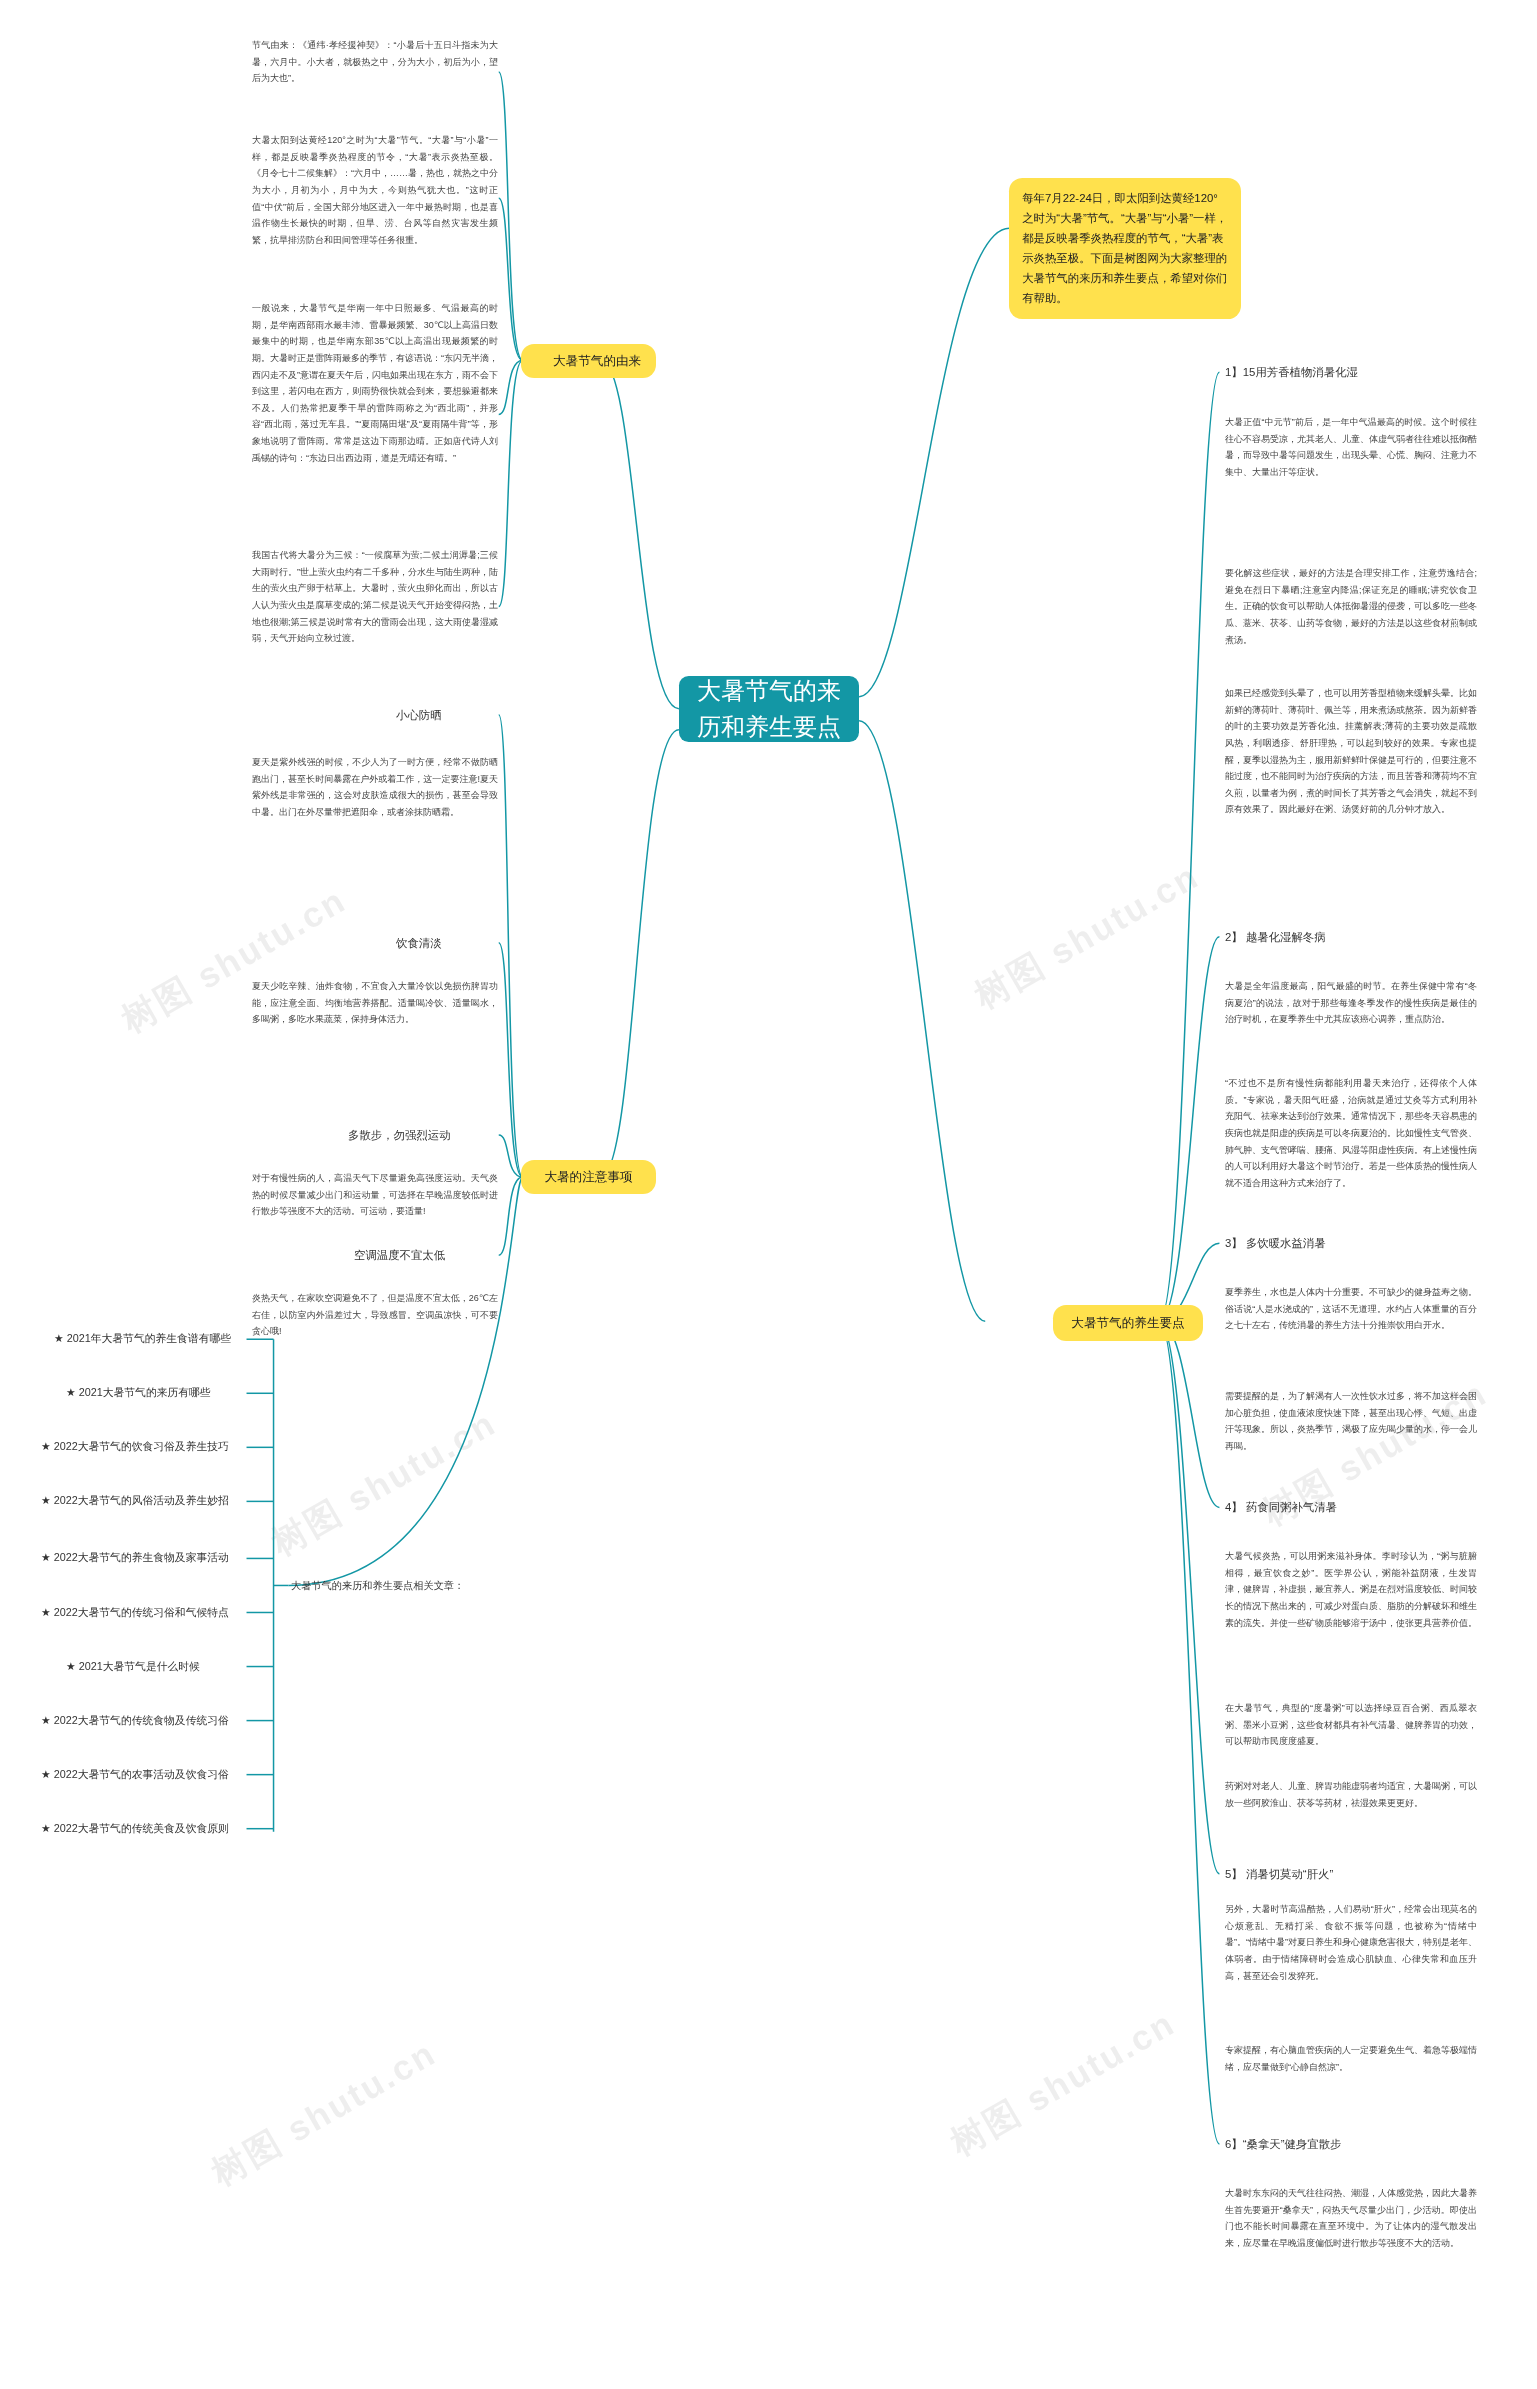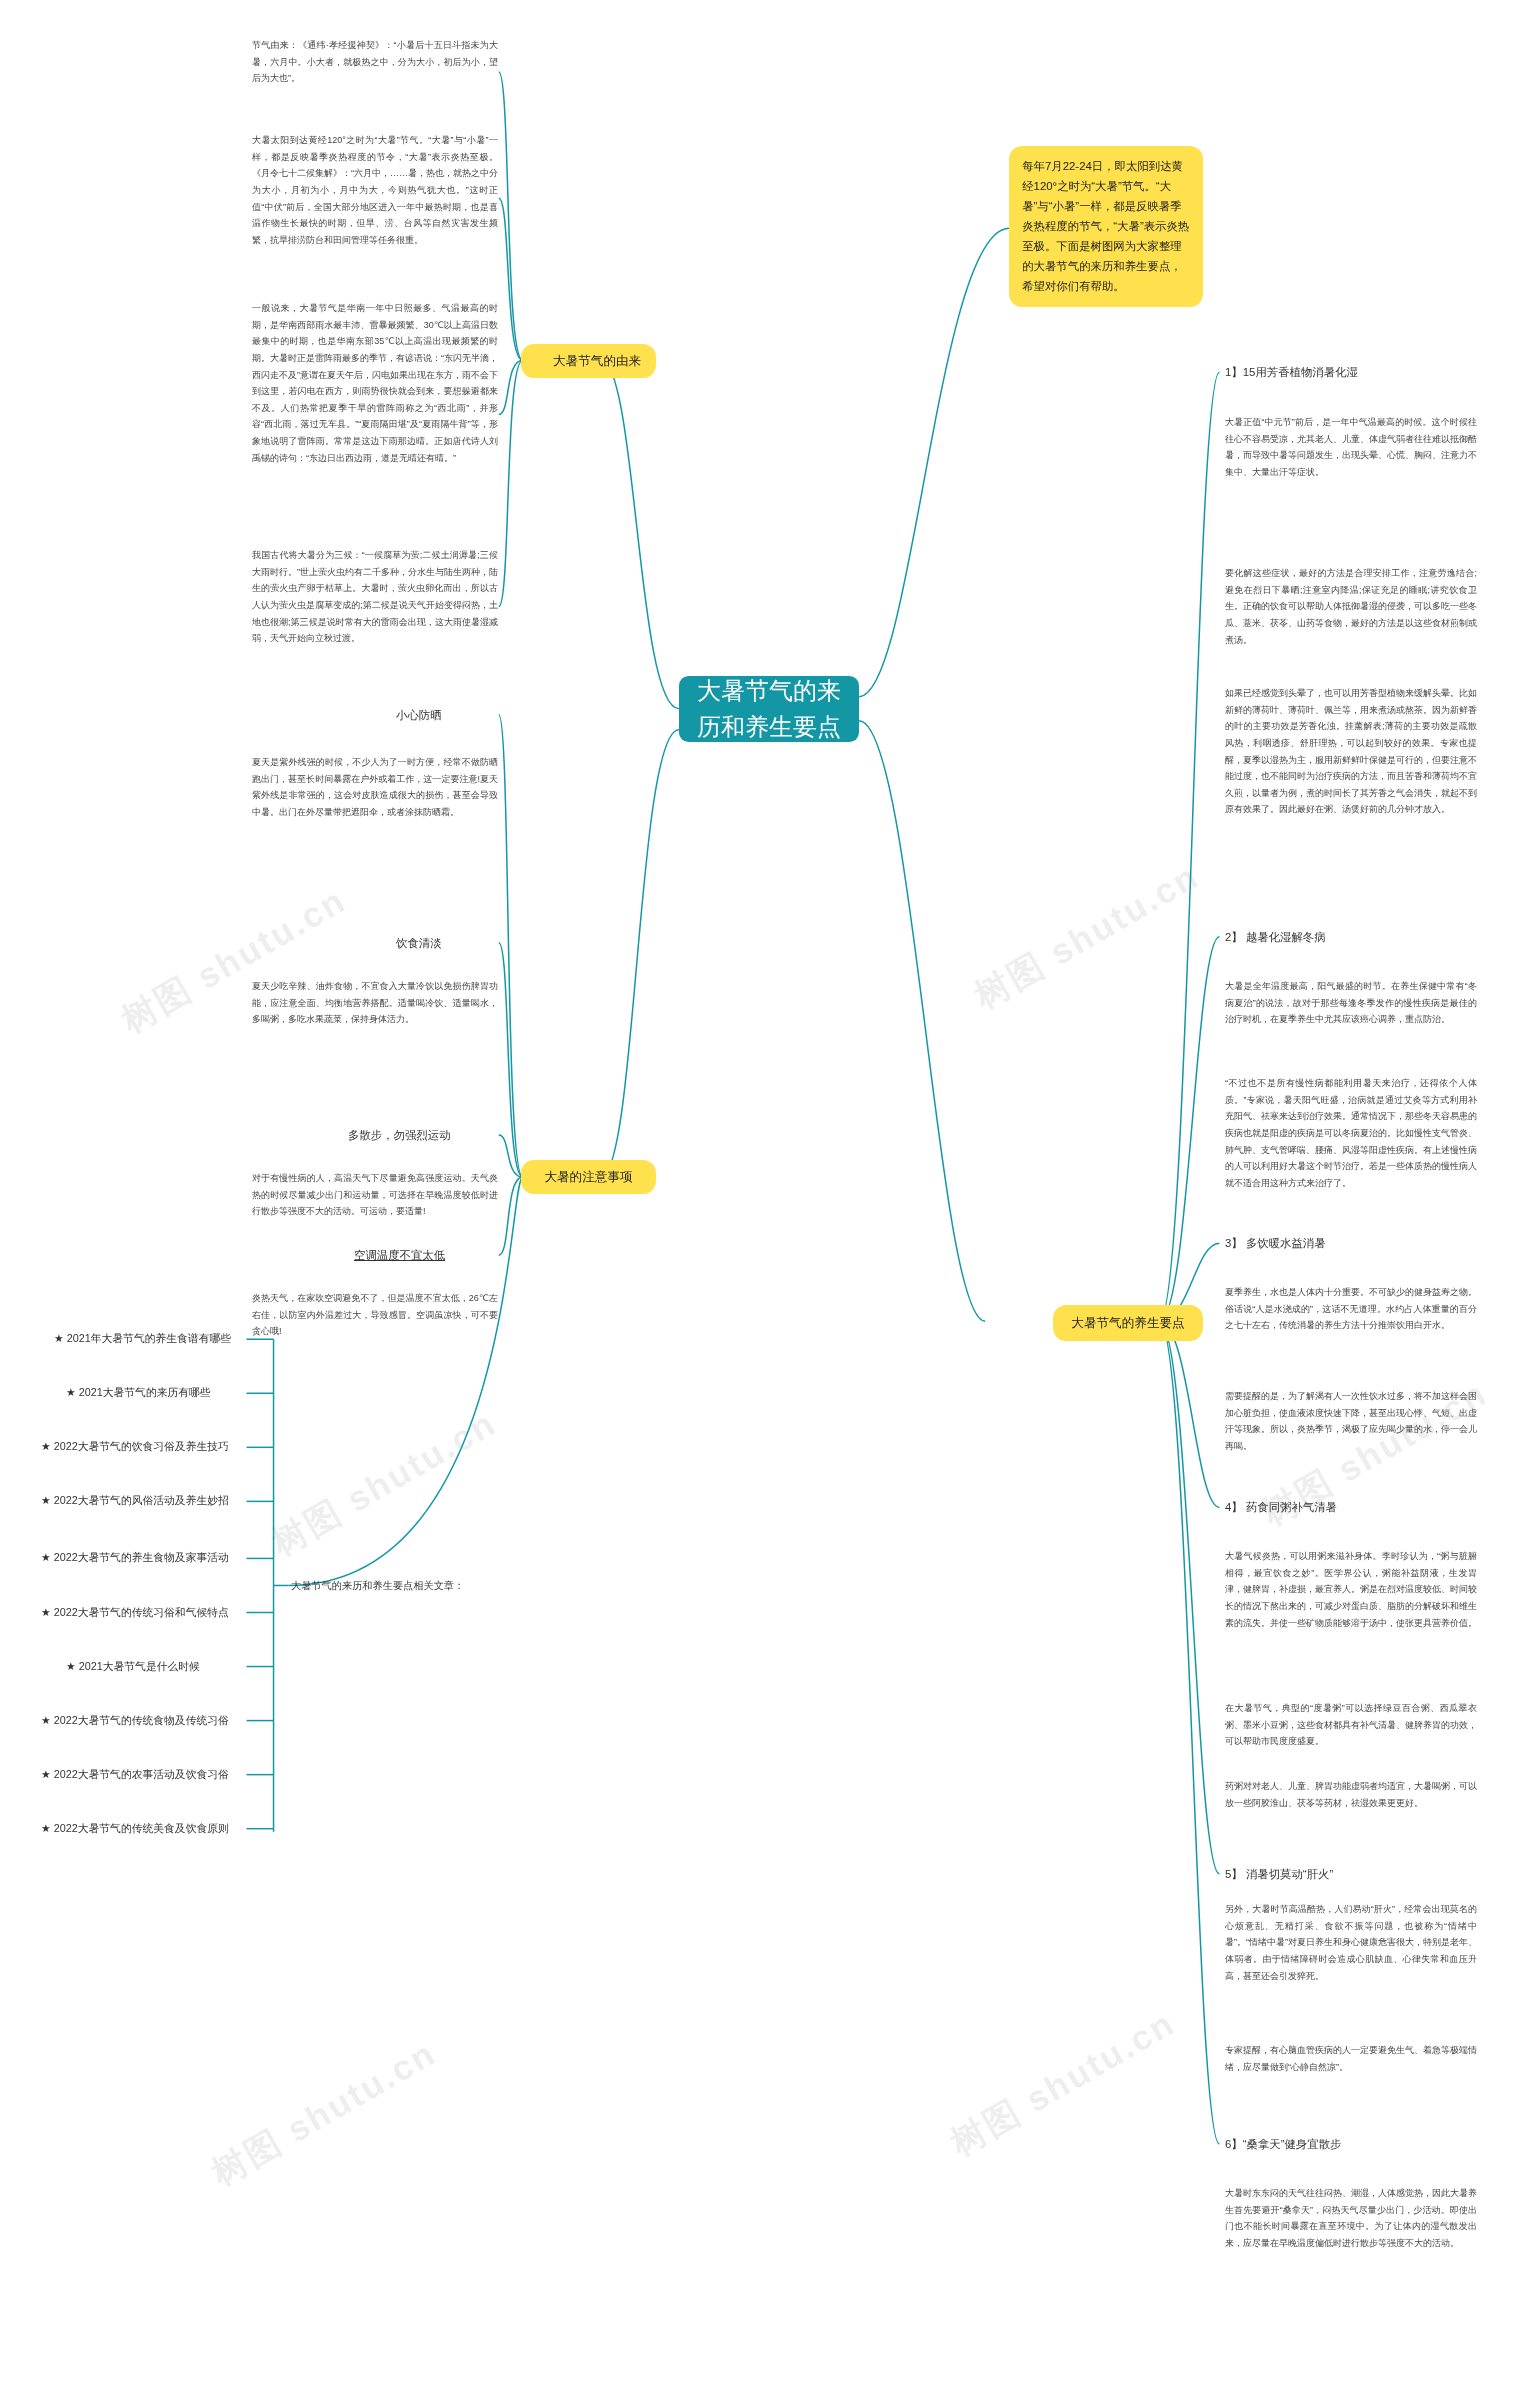--- a/index.html
+++ b/index.html
@@ -86,21 +86,21 @@
       <path d="M455 2865 L 410 2865"></path>
       <path d="M455 2955 L 410 2955"></path>
       <path d="M455 3045 L 410 3045"></path>
     </g>
   </svg>
 
   <div class="center-node" style="left:679px;top:676px;width:180px;height:66px;">
     <span>大暑节气的来历和养生要点</span>
   </div>
 
-  <div class="note-bubble" style="left:1009px;top:146px;width:194px;">
+  <div class="note-bubble" style="left:1009px;top:178px;width:232px;">
     <span>每年7月22-24日，即太阳到达黄经120°之时为“大暑”节气。“大暑”与“小暑”一样，都是反映暑季炎热程度的节气，“大暑”表示炎热至极。下面是树图网为大家整理的大暑节气的来历和养生要点，希望对你们有帮助。</span>
   </div>
 
   <div class="branch-node" style="left:521px;top:344px;width:135px;height:34px;padding-left:28px;">
     <span>大暑节气的由来</span>
   </div>
   <div class="branch-node" style="left:521px;top:1160px;width:135px;height:34px;">
     <span>大暑的注意事项</span>
   </div>
   <div class="branch-node" style="left:1021px;top:1305px;width:150px;height:36px;margin-left:32px;">
@@ -134,21 +134,21 @@
     <span>夏天少吃辛辣、油炸食物，不宜食入大量冷饮以免损伤脾胃功能，应注意全面、均衡地营养搭配。适量喝冷饮、适量喝水，多喝粥，多吃水果蔬菜，保持身体活力。</span>
   </div>
 
   <div class="leaf-label" style="left:348px;top:1128px;">
     <span>多散步，勿强烈运动</span>
   </div>
   <div class="leaf" style="left:252px;top:1170px;width:246px;">
     <span>对于有慢性病的人，高温天气下尽量避免高强度运动。天气炎热的时候尽量减少出门和运动量，可选择在早晚温度较低时进行散步等强度不大的活动。可运动，要适量!</span>
   </div>
 
-  <div class="leaf-label" style="left:354px;top:1248px;text-decoration:underline;">
+  <div class="leaf-label" style="left:354px;top:1248px;">
     <span>空调温度不宜太低</span>
   </div>
   <div class="leaf" style="left:252px;top:1290px;width:246px;">
     <span>炎热天气，在家吹空调避免不了，但是温度不宜太低，26℃左右佳，以防室内外温差过大，导致感冒。空调虽凉快，可不要贪心哦!</span>
   </div>
 
   <div class="rel-title" style="left:291px;top:1579px;">
     <span>大暑节气的来历和养生要点相关文章：</span>
   </div>
 

